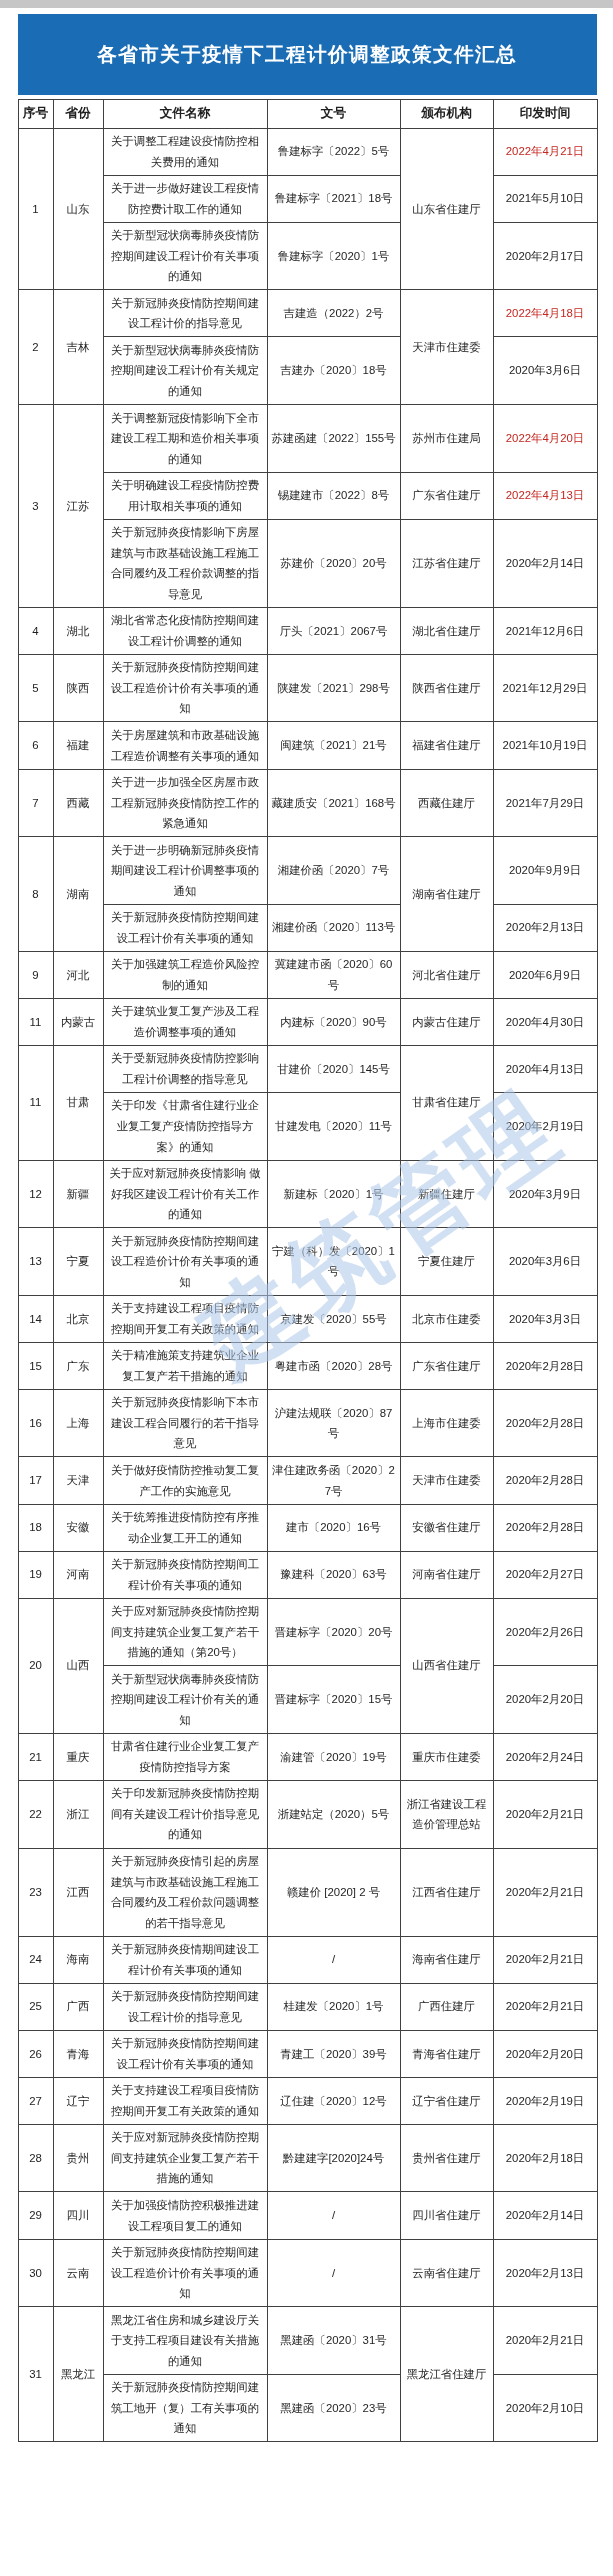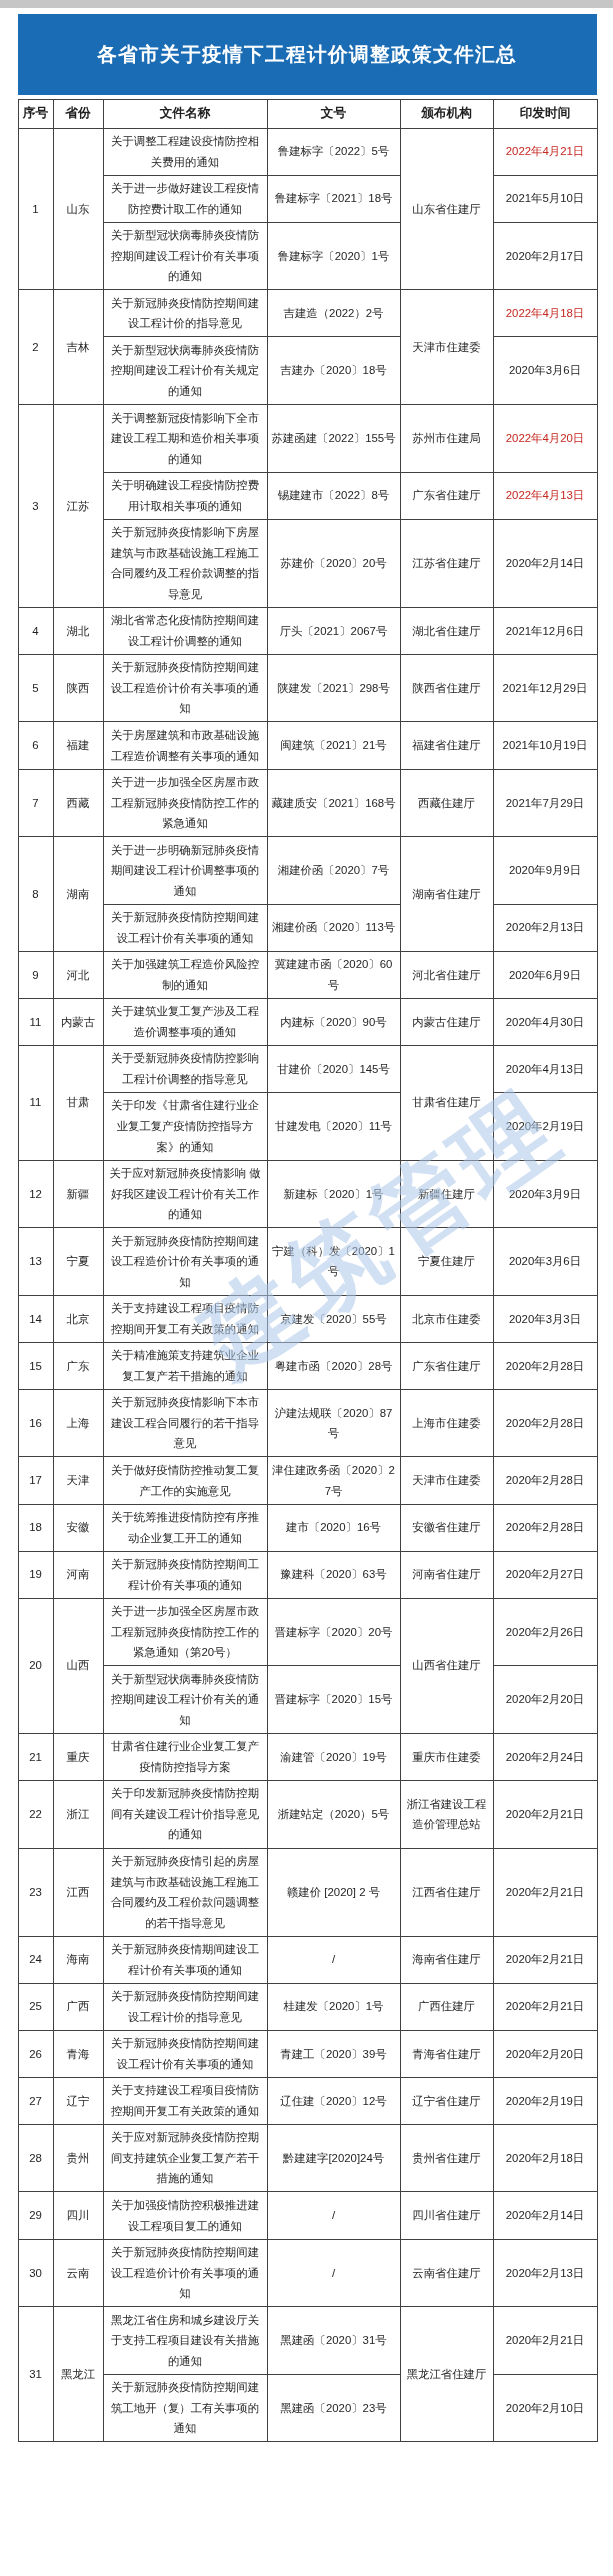--- a/index.html
+++ b/index.html
@@ -282,21 +282,21 @@
             <td>19</td>
             <td>河南</td>
             <td>关于新冠肺炎疫情防控期间工程计价有关事项的通知</td>
             <td>豫建科〔2020〕63号</td>
             <td>河南省住建厅</td>
             <td>2020年2月27日</td>
           </tr>
           <tr>
             <td rowspan="2">20</td>
             <td rowspan="2">山西</td>
-            <td>关于进一步加强全区房屋市政工程新冠肺炎疫情防控工作的紧急通知（第20号）</td>
+            <td>关于应对新冠肺炎疫情防控期间支持建筑企业复工复产若干措施的通知（第20号）</td>
             <td>晋建标字〔2020〕20号</td>
             <td rowspan="2">山西省住建厅</td>
             <td>2020年2月26日</td>
           </tr>
           <tr>
             <td>关于新型冠状病毒肺炎疫情防控期间建设工程计价有关的通知</td>
             <td>晋建标字〔2020〕15号</td>
             <td>2020年2月20日</td>
           </tr>
           <tr>

